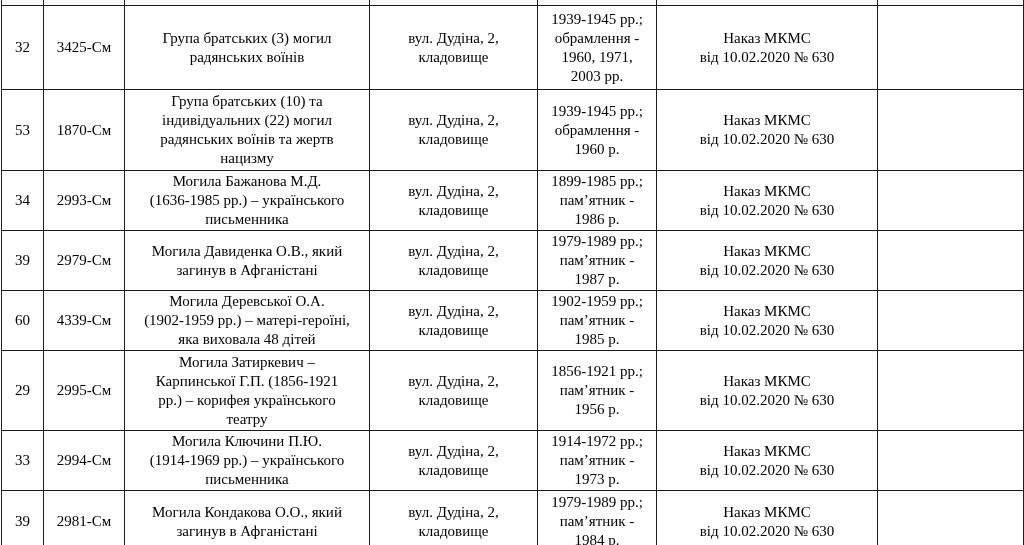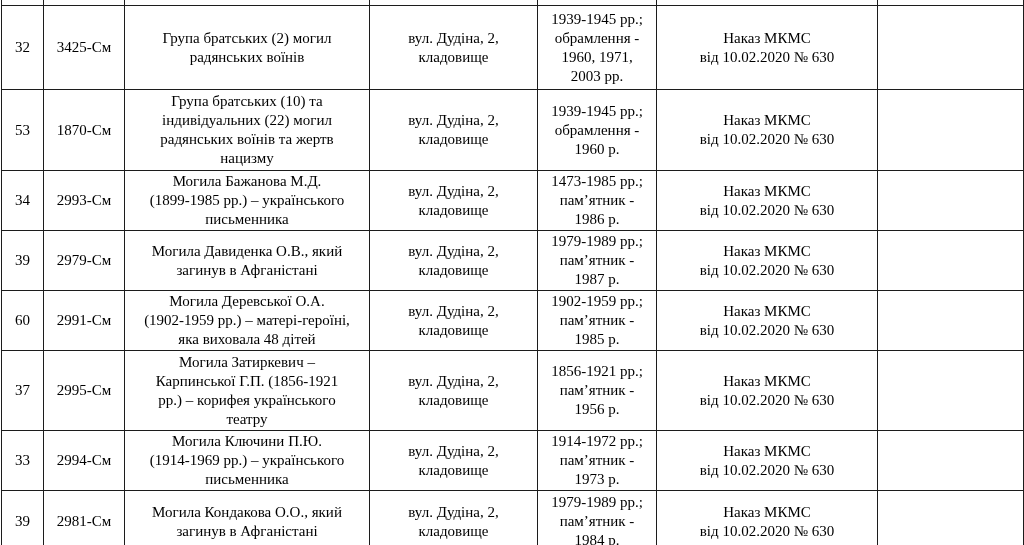--- a/index.html
+++ b/index.html
@@ -72,21 +72,21 @@
       <td></td>
       <td></td>
       <td></td>
       <td></td>
       <td></td>
     </tr>
 
     <tr class="r0">
       <td>32</td>
       <td>3425-См</td>
-      <td>Група братських (2) могил
+      <td>Група братських (3) могил
 радянських воїнів</td>
       <td>вул. Дудіна, 2,
 кладовище</td>
       <td>1939-1945 рр.;
 обрамлення -
 1960, 1971,
 2003 рр.</td>
       <td>Наказ МКМС
 від 10.02.2020 № 630</td>
       <td></td>
@@ -106,25 +106,25 @@
 1960 р.</td>
       <td>Наказ МКМС
 від 10.02.2020 № 630</td>
       <td></td>
     </tr>
 
     <tr class="r2">
       <td>34</td>
       <td>2993-См</td>
       <td>Могила Бажанова М.Д.
-(1899-1985 рр.) – українського
+(1636-1985 рр.) – українського
 письменника</td>
       <td>вул. Дудіна, 2,
 кладовище</td>
-      <td>1473-1985 рр.;
+      <td>1899-1985 рр.;
 пам’ятник -
 1986 р.</td>
       <td>Наказ МКМС
 від 10.02.2020 № 630</td>
       <td></td>
     </tr>
 
     <tr class="r3">
       <td>39</td>
       <td>2979-См</td>
@@ -135,36 +135,36 @@
       <td>1979-1989 рр.;
 пам’ятник -
 1987 р.</td>
       <td>Наказ МКМС
 від 10.02.2020 № 630</td>
       <td></td>
     </tr>
 
     <tr class="r4">
       <td>60</td>
-      <td>2991-См</td>
+      <td>4339-См</td>
       <td>Могила Деревської О.А.
 (1902-1959 рр.) – матері-героїні,
 яка виховала 48 дітей</td>
       <td>вул. Дудіна, 2,
 кладовище</td>
       <td>1902-1959 рр.;
 пам’ятник -
 1985 р.</td>
       <td>Наказ МКМС
 від 10.02.2020 № 630</td>
       <td></td>
     </tr>
 
     <tr class="r5">
-      <td>37</td>
+      <td>29</td>
       <td>2995-См</td>
       <td>Могила Затиркевич –
 Карпинської Г.П. (1856-1921
 рр.) – корифея українського
 театру</td>
       <td>вул. Дудіна, 2,
 кладовище</td>
       <td>1856-1921 рр.;
 пам’ятник -
 1956 р.</td>

